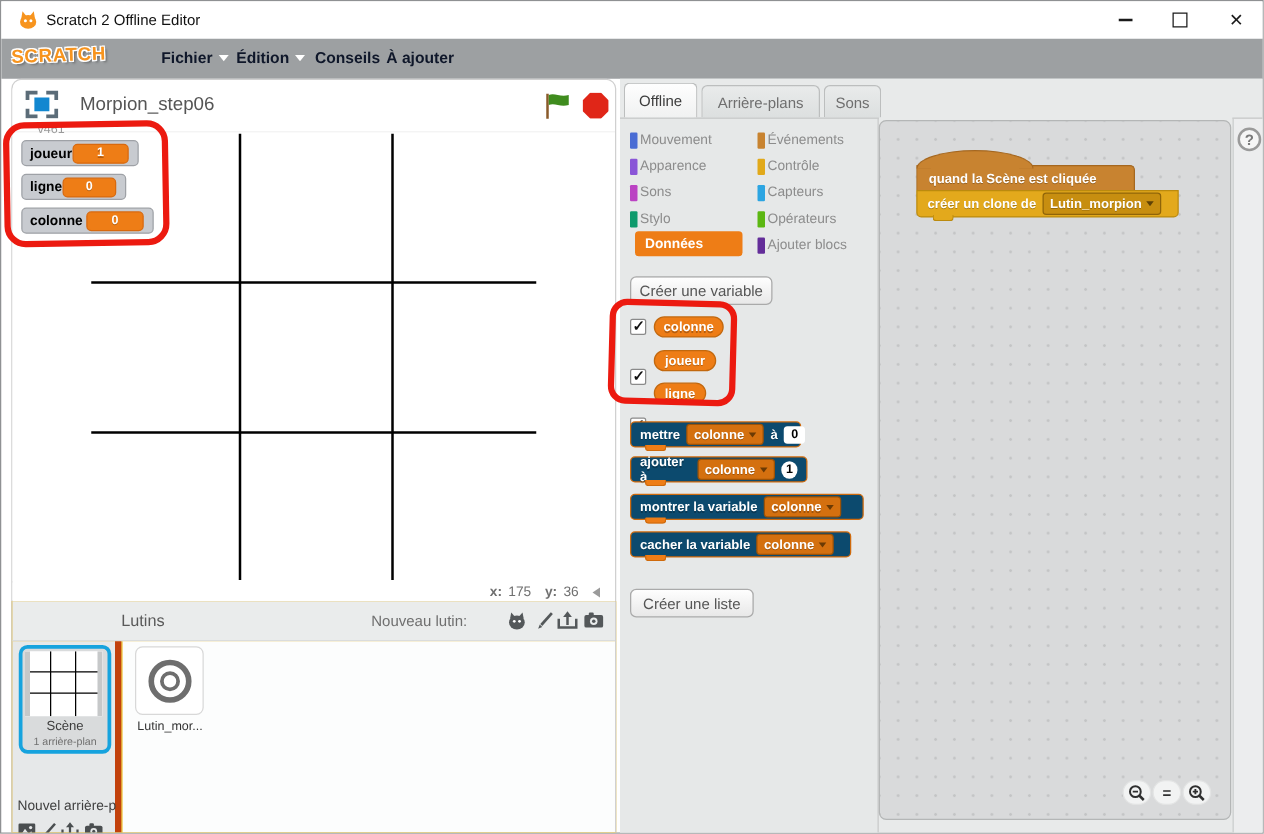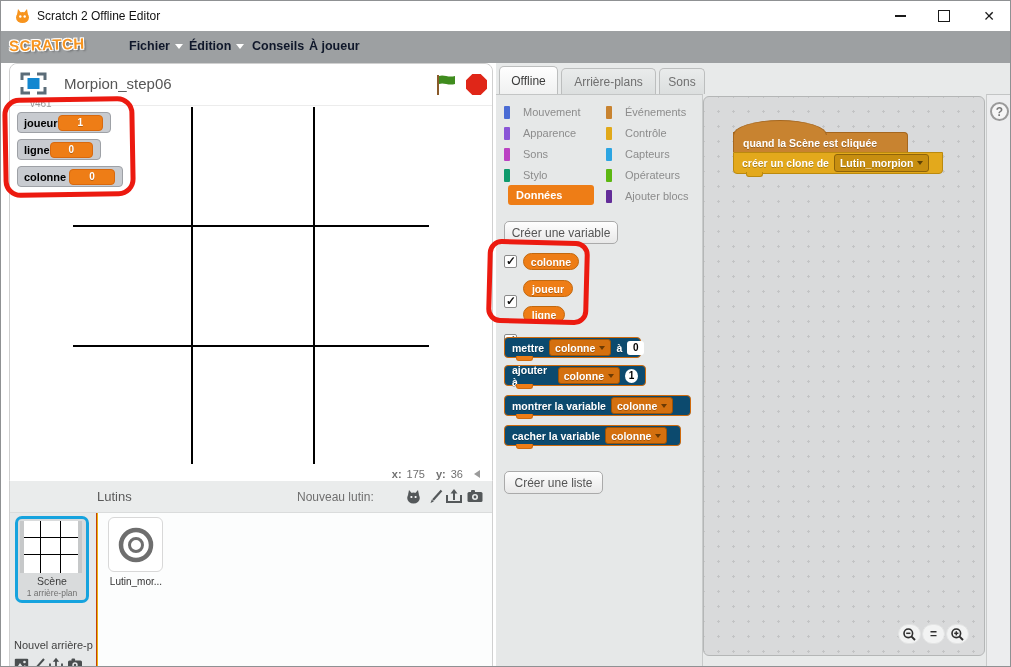--- a/index.html
+++ b/index.html
@@ -45,42 +45,42 @@
              justify-content:flex-end;gap:5px;padding-right:12px;font-size:11px;color:#707070;}
   .coord-key{font-weight:bold;}
   .tri-left{width:0;height:0;border-top:4px solid transparent;border-bottom:4px solid transparent;border-right:6px solid #9b9b9b;}
 
   
   .sprites-panel{left:8px;top:480px;width:484px;height:187px;background:#eab308;border:1px solid #d0d0d0;border-top:none;}
   .sprites-header{left:0;top:0;width:482px;height:32px;background:#eaecec;border-bottom:1px solid #dadcdc;}
   .sprites-title{left:87px;top:8px;font-size:13px;color:#5a5a5a;}
   .new-sprite-label{left:287px;top:9px;font-size:12px;color:#6f6f6f;}
   .hdr-icon{top:6px;width:18px;height:18px;display:flex;align-items:center;justify-content:center;}
-  .stage-column{left:0;top:32px;width:87px;height:153px;background:#e6e8e9;border-right:1px solid #c2410c;}
+  .stage-column{left:0;top:32px;width:87px;height:153px;background:#e6e8e9;border-right:5px solid #c2410c;}
   .scene-card{left:5px;top:3px;width:74px;height:87px;background:#d9dbdc;border:3px solid #16a3de;border-radius:7px;}
   .scene-thumb{left:2px;top:2px;width:62px;height:52px;background:#fff;overflow:hidden;}
   .scene-strip{top:0;width:4px;height:52px;background:#c6c8c9;}
   .tline{background:#000;}
   .scene-name{left:0;top:56px;width:68px;text-align:center;font-size:10.5px;color:#3c3c3c;}
   .scene-sub{left:0;top:69px;width:68px;text-align:center;font-size:8.5px;color:#707070;}
   .new-backdrop-label{left:4px;top:126px;width:82px;overflow:hidden;white-space:nowrap;font-size:11px;color:#3f3f3f;}
   .bd-icon{top:143px;width:16px;height:16px;display:flex;align-items:center;justify-content:center;}
   .sprite-list{left:88px;top:32px;width:394px;height:153px;background:#fcfdfd;}
   .sprite-card{left:10px;top:4px;width:55px;height:55px;background:#fff;border:1px solid #d8d8d8;border-radius:6px;
                display:flex;align-items:center;justify-content:center;}
   .sprite-name{left:0px;top:63px;width:76px;text-align:center;font-size:10px;color:#333;}
 
   
   .right-panel{left:495px;top:62px;width:516px;height:605px;background:#e8eaea;}
   .tab{font-size:12px;text-align:center;border:1px solid #bcbebe;border-bottom:none;border-radius:5px 5px 0 0;}
   .tab.active{background:linear-gradient(#fefefe,#f0f1f1);color:#3c3c3c;z-index:2;}
   .tab.inactive{background:linear-gradient(#e9ebeb,#dcdfdf);color:#6f6f6f;}
 
   .palette{left:0;top:31px;width:207px;height:574px;background:#e6e8e8;border-top:1px solid #c3c5c5;border-right:1px solid #c8caca;}
-  .cat-item{height:18px;display:flex;align-items:center;gap:13px;font-size:11px;color:#8c8c8c;}
+  .cat-item{height:18px;display:flex;align-items:center;gap:2px;font-size:11px;color:#8c8c8c;}
   .cat-chip{width:6px;height:13px;border-radius:1px;}
   .cat-item.selected{background:#ee7d16;border-radius:3px;color:#fff;font-weight:bold;padding-left:8px;}
   .gray-btn{background:linear-gradient(#fefefe,#e8e8e8);border:1px solid #aaa;border-radius:5px;color:#555;
             font-size:12px;display:flex;align-items:center;justify-content:center;}
   .checkbox{width:13px;height:13px;background:#fff;border:1px solid #8a8a8a;border-radius:2px;position:relative;}
   .checkbox::after{content:"✓";position:absolute;left:1px;top:-2px;font-size:12px;font-weight:bold;color:#111;}
   .var-pill{background:#ee7d16;border:1px solid #c2680e;border-radius:9px;height:17px;color:#fff;font-size:10.5px;
             font-weight:bold;display:flex;align-items:center;justify-content:center;text-shadow:0 1px rgba(0,0,0,.25);}
   .sblock{background:#0c4a6e;border:1px solid #cf6a0c;border-radius:4px;height:21px;display:flex;align-items:center;
           gap:5px;padding:0 7px;color:#fff;font-size:10.5px;font-weight:bold;text-shadow:0 1px rgba(0,0,0,.25);}
@@ -154,21 +154,21 @@
         <span class="dd-arrow"></span>
       </div>
     <div class="abs menu-item" style="left:188px">
         <span>Édition</span>
         <span class="dd-arrow"></span>
       </div>
     <div class="abs menu-item" style="left:251px">
         <span>Conseils</span>
       </div>
     <div class="abs menu-item" style="left:308px">
-        <span>À joueur</span>
+        <span>À ajouter</span>
       </div>
 
     <div class="abs toolicon" style="left:498px">
       <svg width="17" height="16" viewBox="0 0 17 16">
           <rect x="6" y="1" width="5" height="4" rx="1" fill="#fff"></rect>
           <rect x="7" y="4" width="3" height="4" fill="#fff"></rect>
           <rect x="2.5" y="7.5" width="12" height="4" rx="1.5" fill="#fff"></rect>
           <rect x="2.5" y="13" width="12" height="2" rx="1" fill="#fff"></rect>
         </svg>
     </div>

